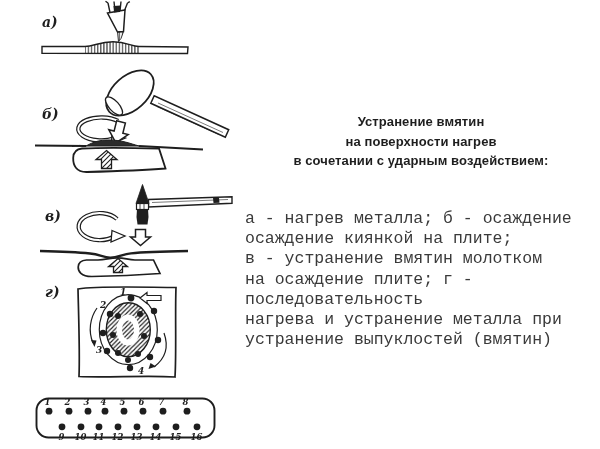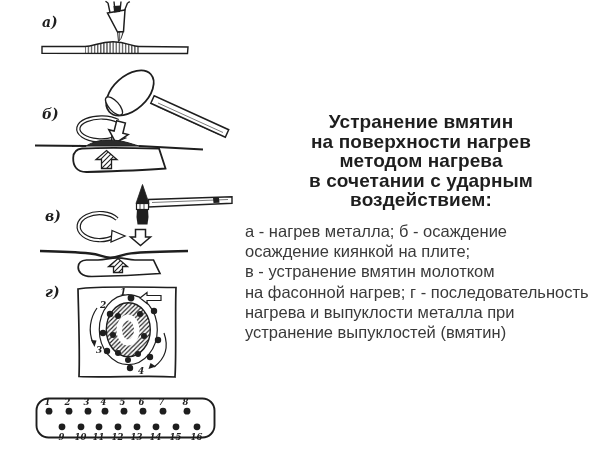--- a/index.html
+++ b/index.html
@@ -2,26 +2,26 @@
 <html><head>
 <meta charset="utf-8">
 <style>
   html,body { margin:0; padding:0; background:#ffffff; }
   .stage {
     position:relative; width:600px; height:449px; background:#ffffff;
     font-family:"Liberation Sans", sans-serif; overflow:hidden;
   }
   .fig-title {
     position:absolute; left:248px; top:112px; width:346px;
-    text-align:center; font-weight:bold; font-size:19px; line-height:19.5px;
+    text-align:center; font-weight:bold; font-size:13px; line-height:19.5px;
     color:#1e1e1e; letter-spacing:0.1px;
   }
   .fig-caption {
-    position:absolute; left:245px; top:221px; width:352px;
-    font-size:16.5px; line-height:20.2px; color:#3a3a3a;
+    position:absolute; left:245px; top:209px; width:352px;
+    font-size:16.5px; line-height:20.2px; color:#3a3a3a;font-family:Liberation Mono, monospace;
   }
   .panel { position:absolute; }
   svg text.hand {
     font-family:"DejaVu Serif", serif; font-style:italic; font-weight:600; fill:#1e1e1e;
   }
 </style>
 </head>
 <body>
 
 <div class="stage">
@@ -184,25 +184,24 @@
       <text class="hand" x="106.5" y="47.5" font-size="8.5">13</text>
       <text class="hand" x="125.5" y="47.5" font-size="8.5">14</text>
       <text class="hand" x="145.5" y="47.5" font-size="8.5">15</text>
       <text class="hand" x="166.5" y="47.5" font-size="8.5">16</text>
     </g>
   </svg>
 
   <div class="fig-title">
     <div>Устранение вмятин</div>
     <div>на поверхности нагрев</div>
-    <div>методом нагрева</div>
     <div>в сочетании с ударным воздействием:</div>
   </div>
   <div class="fig-caption">
     <div>а - нагрев металла; б - осаждение</div>
     <div>осаждение киянкой на плите;</div>
     <div>в - устранение вмятин молотком</div>
-    <div>на фасонной нагрев; г - последовательность</div>
-    <div>нагрева и выпуклости металла при</div>
+    <div>на осаждение плите; г - последовательность</div>
+    <div>нагрева и устранение металла при</div>
     <div>устранение выпуклостей (вмятин)</div>
   </div>
 
 </div>
 
 </body></html>

